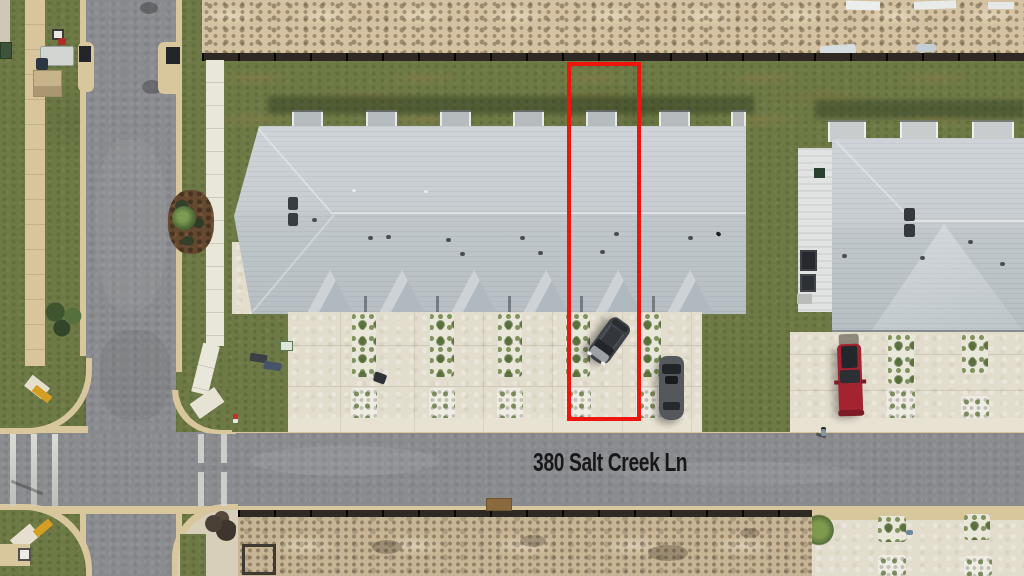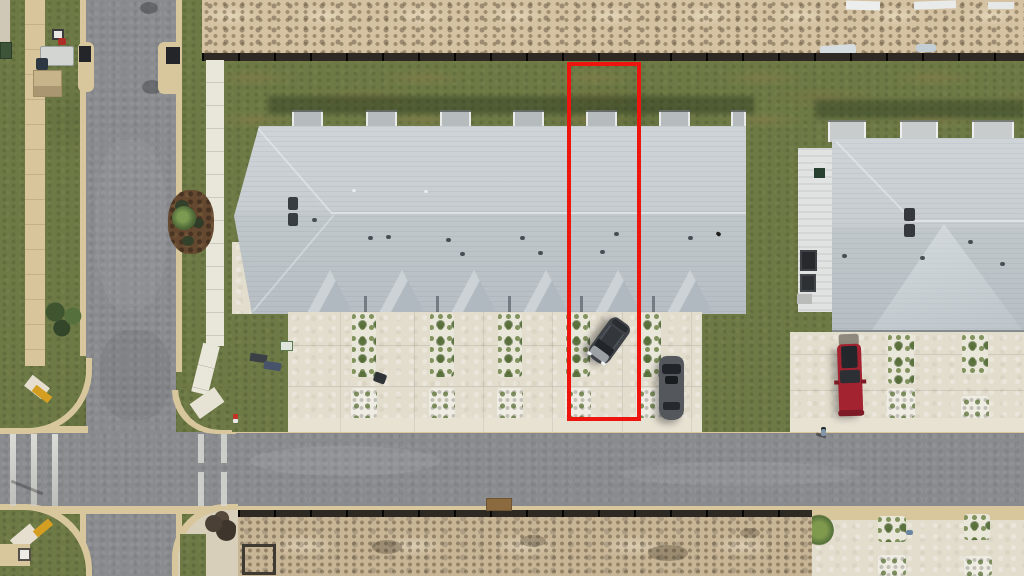--- a/index.html
+++ b/index.html
@@ -313,14 +313,17 @@
     <div class="abs" style="left:3px;top:76px;width:26px;height:6px;background:#7c1b25;border-radius:3px;"></div>
   </div>
 
   <div class="abs" style="left:816px;top:434px;width:10px;height:3px;background:rgba(25,25,25,.5);transform:rotate(20deg);"></div>
   <div class="abs" style="left:821px;top:427px;width:5px;height:9px;background:#8298a8;border-radius:2px;box-shadow:inset 0 2px 0 #23282c;"></div>
   <div class="abs" style="left:233px;top:414px;width:5px;height:5px;background:#c23026;border-radius:1px;"></div>
   <div class="abs" style="left:233px;top:419px;width:5px;height:4px;background:#e8e8e8;border-radius:1px;"></div>
 
   <div class="abs" style="left:567px;top:62px;width:74px;height:359px;border:4px solid #ee150f;box-sizing:border-box;"></div>
 
+  <div class="abs label-road" style="left:510px;top:447px;width:200px;height:30px;">
+    <span>380 Salt Creek Ln</span>
+  </div>
 
 </div>
 
 </body></html>

